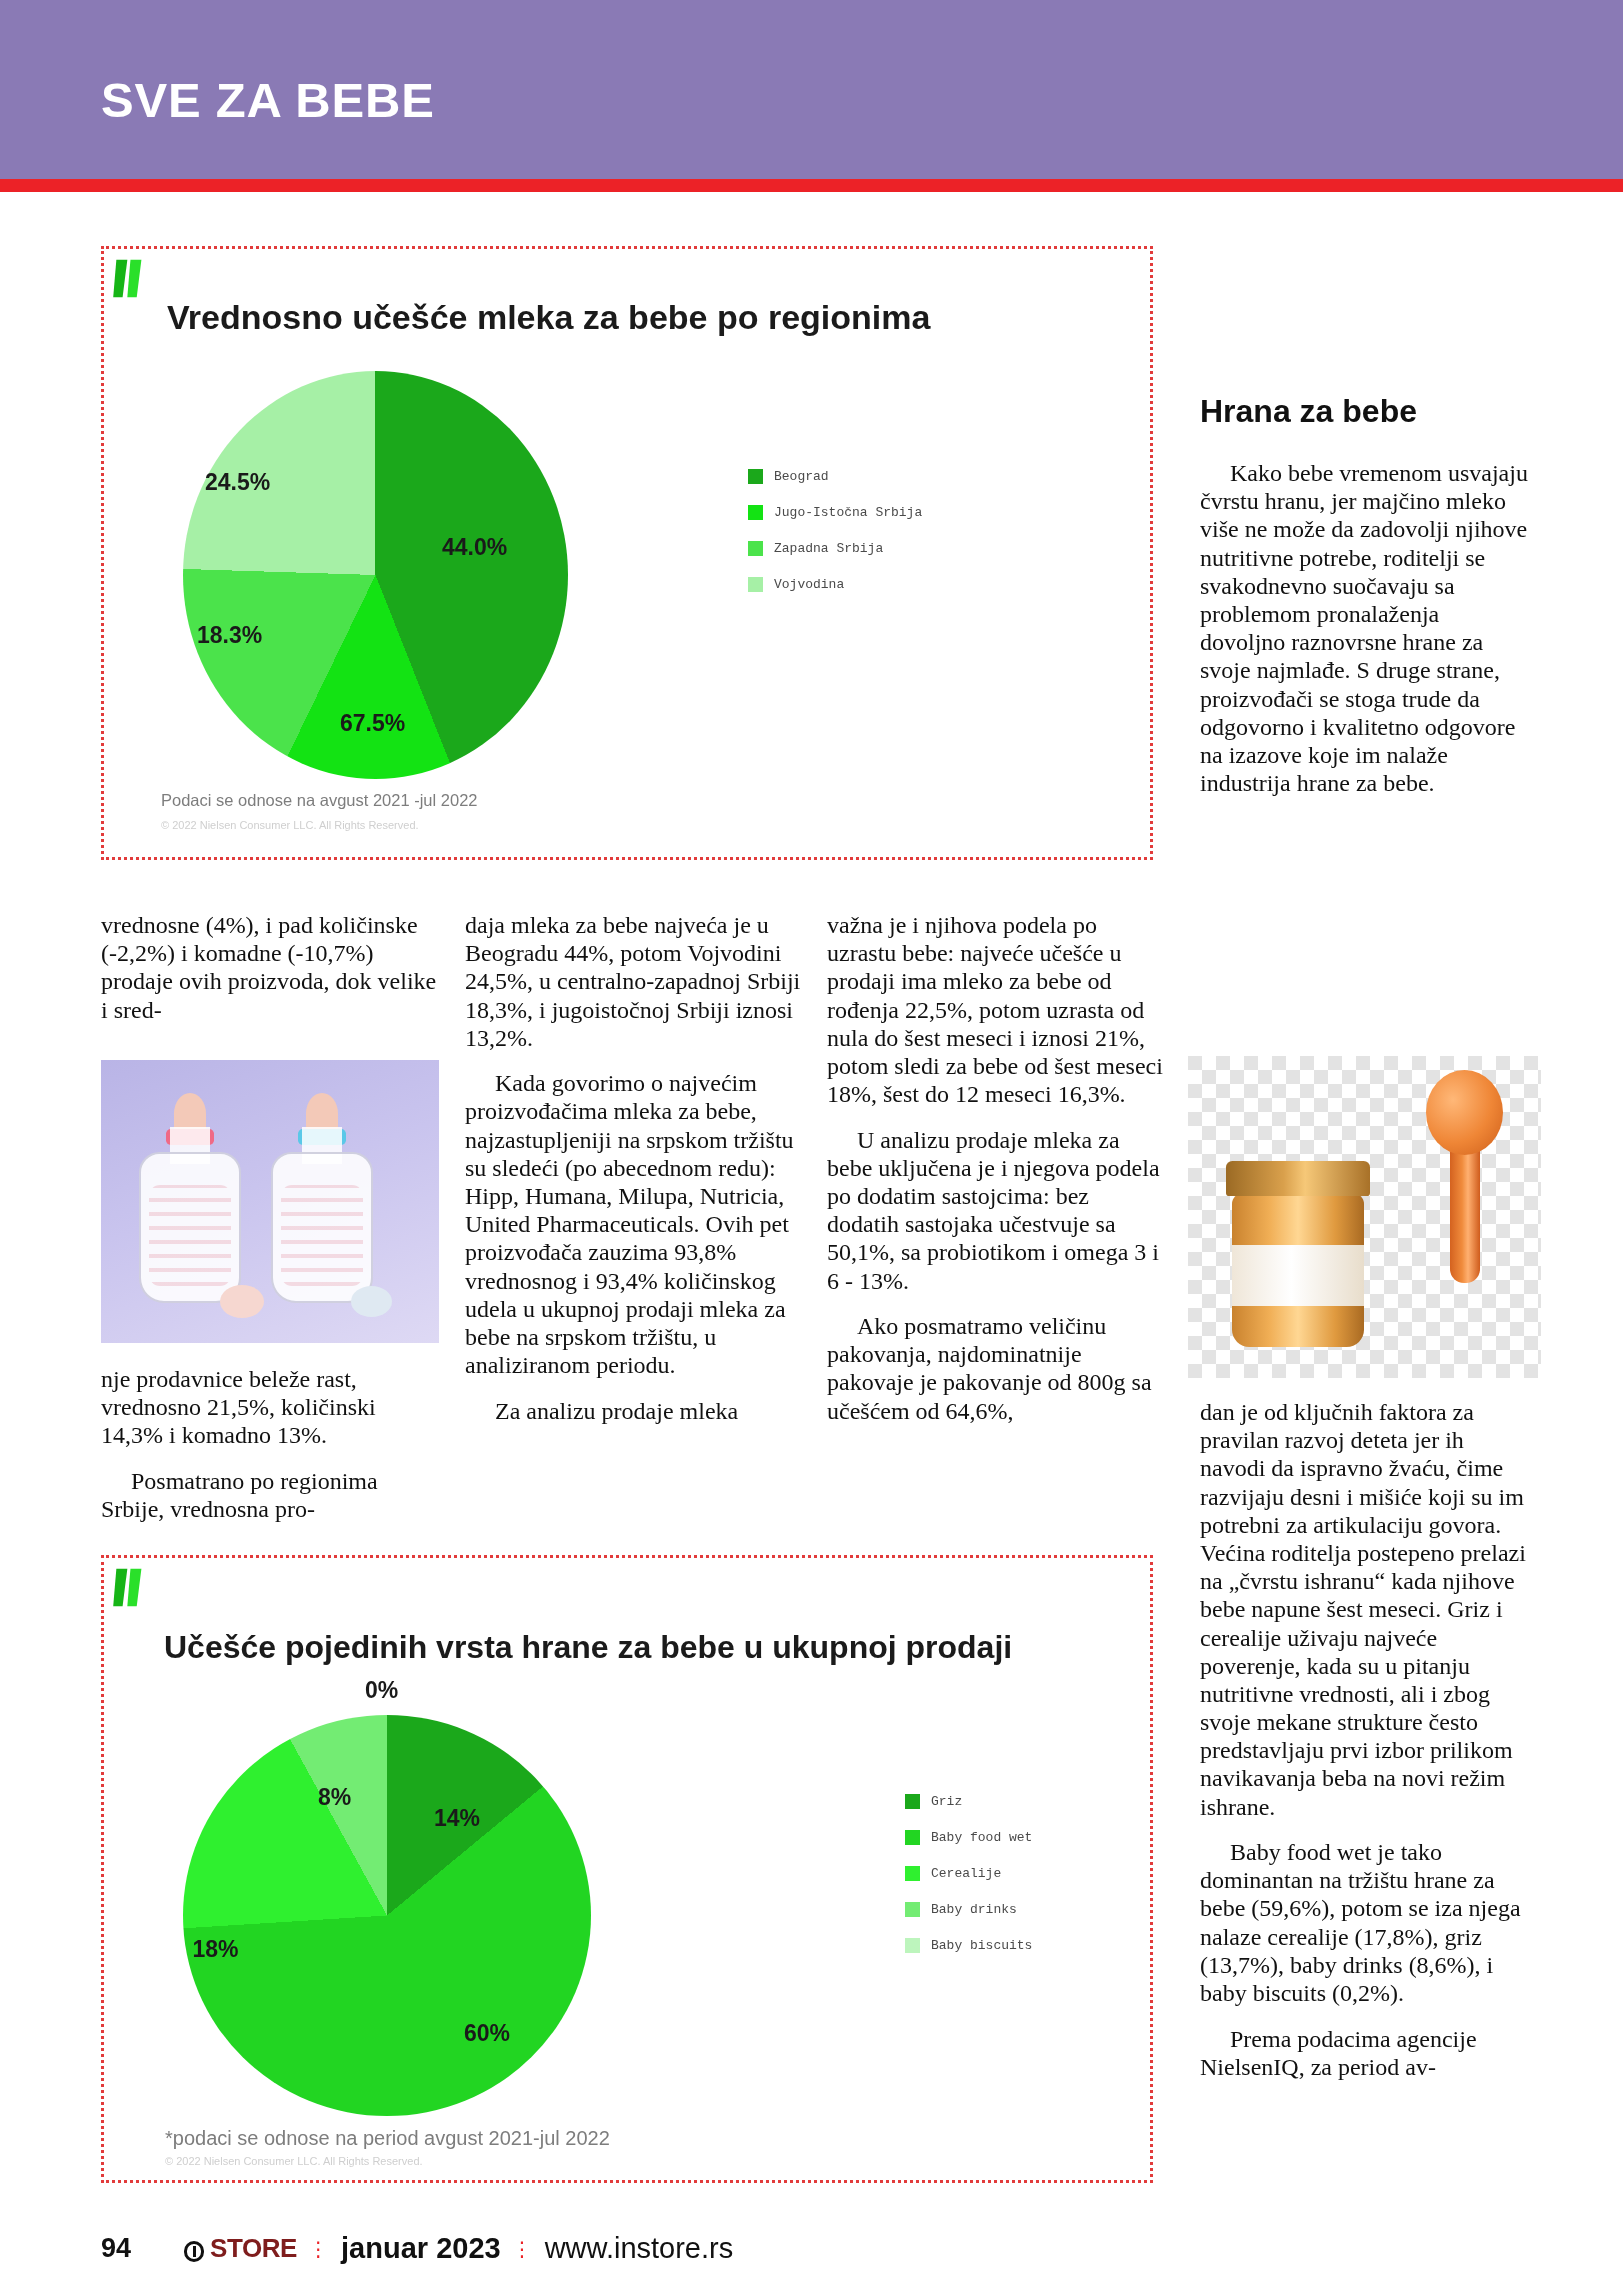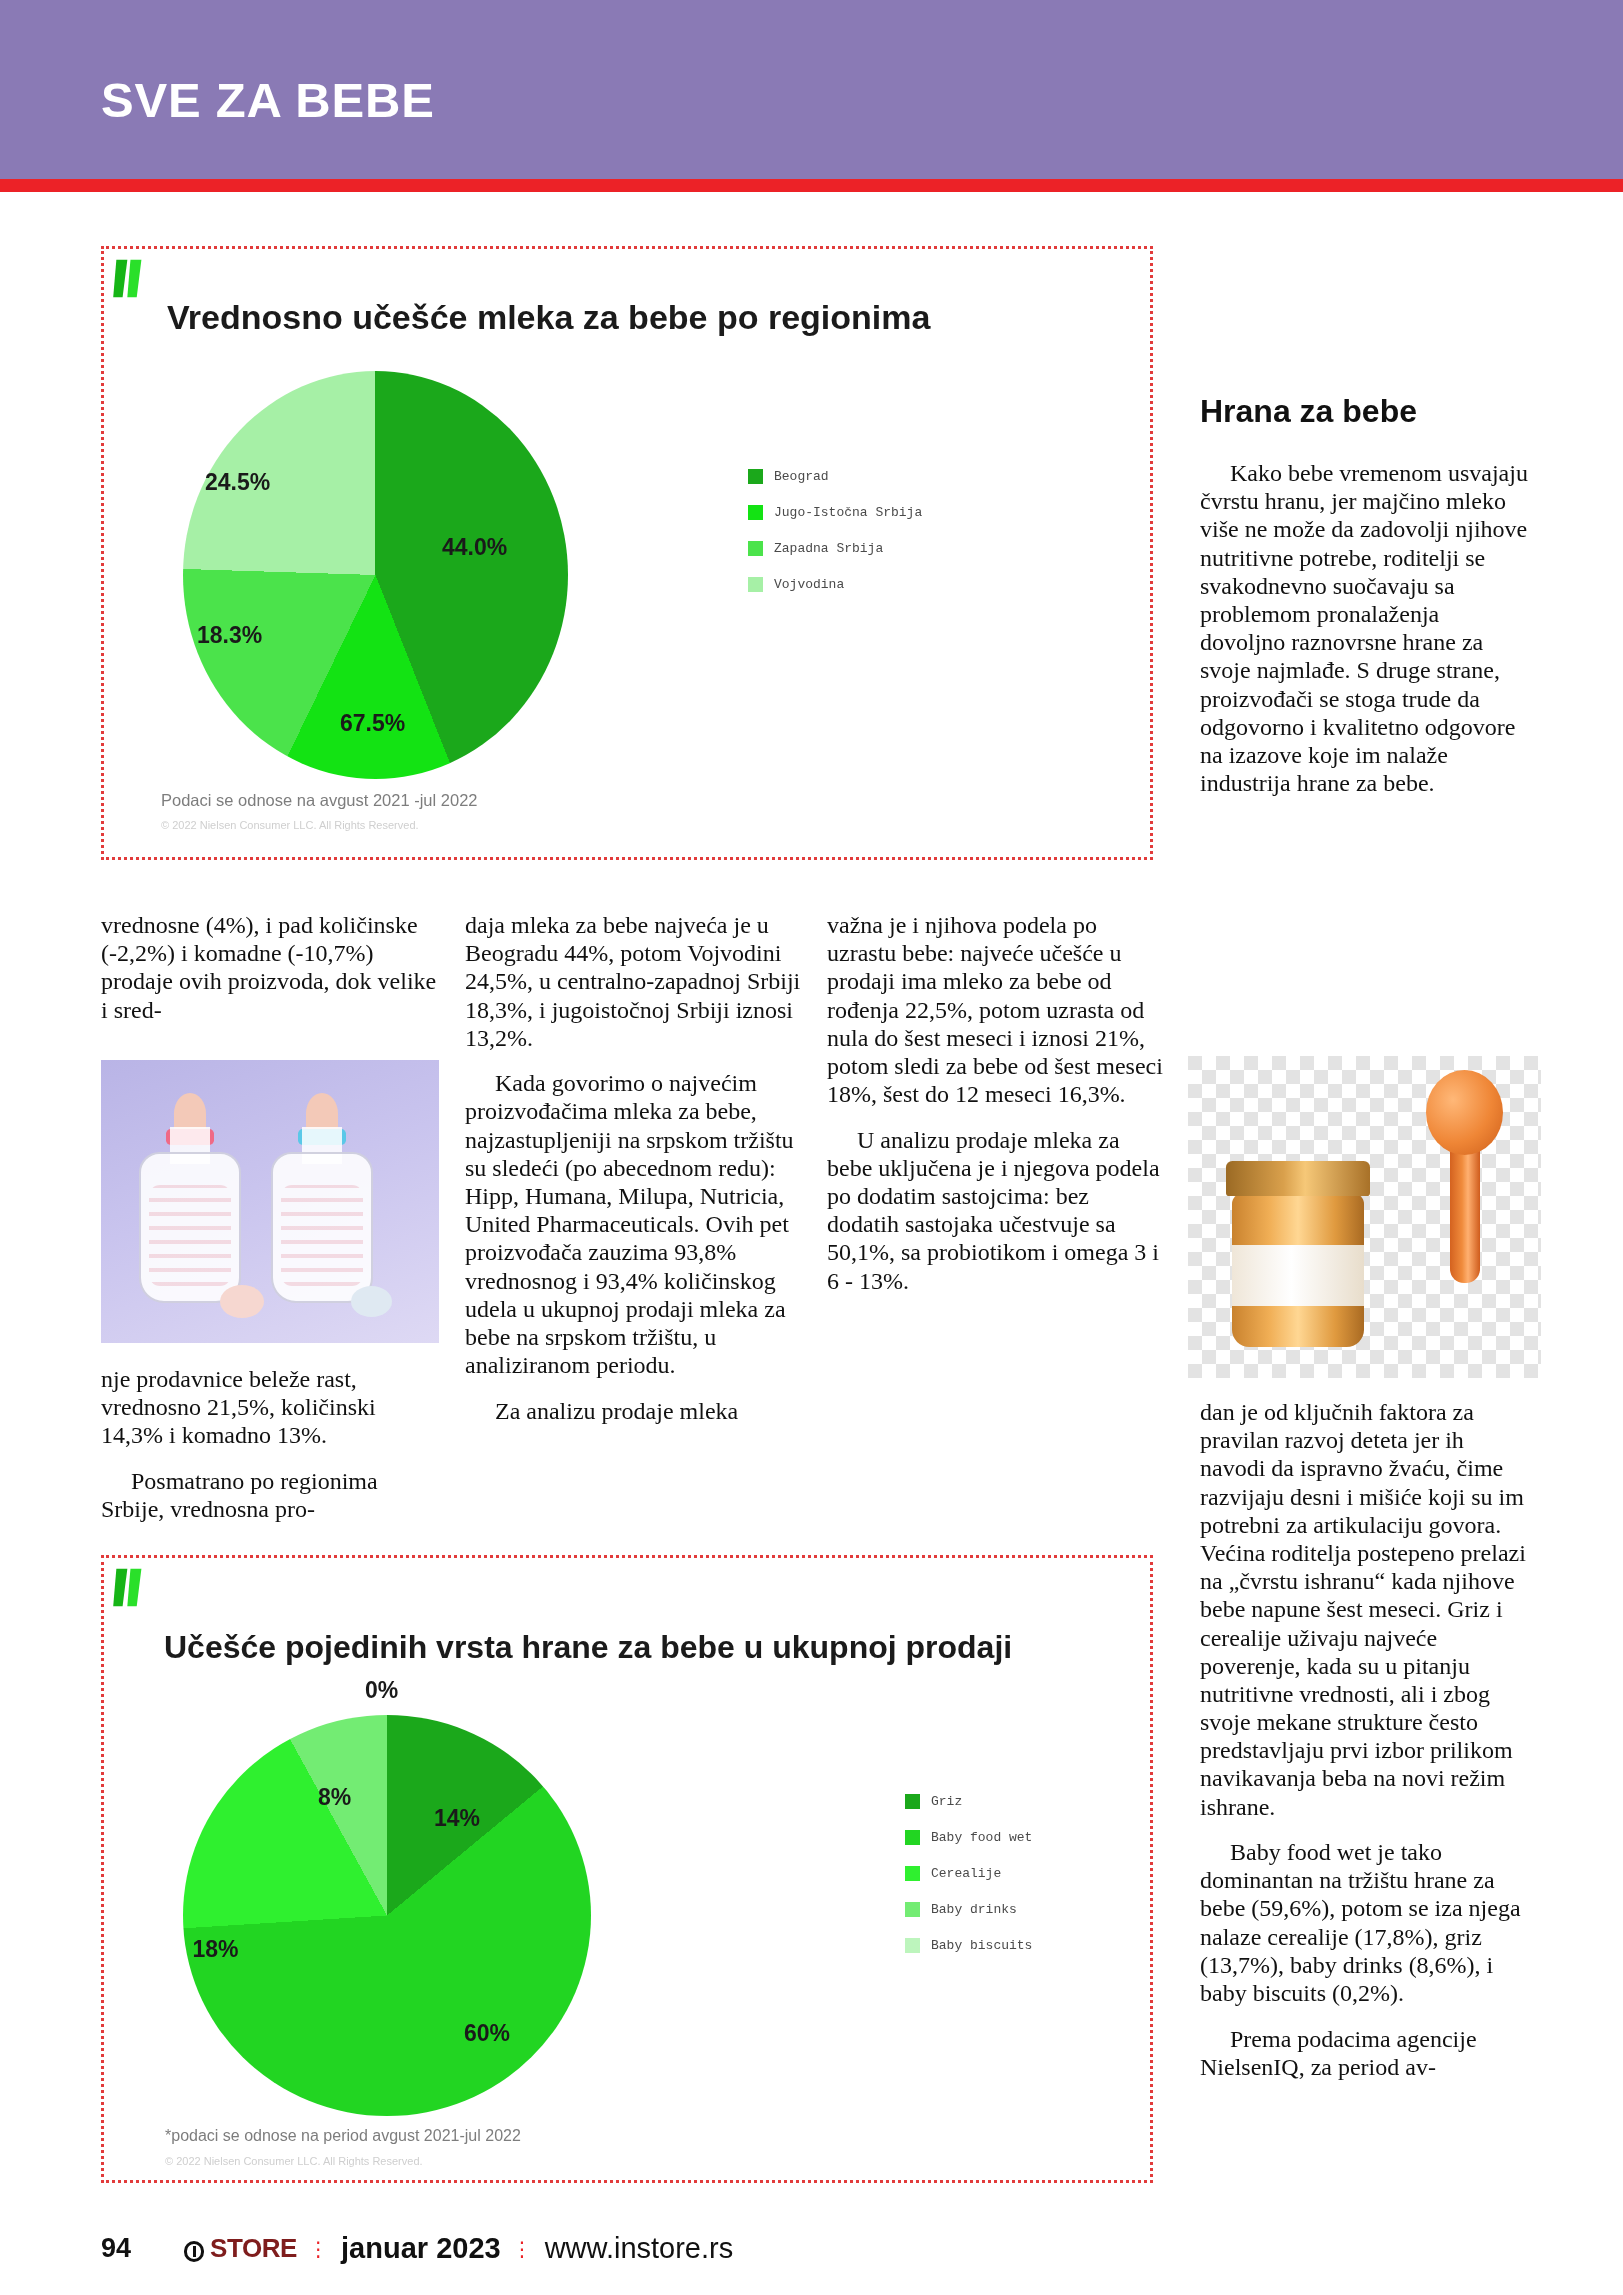--- a/index.html
+++ b/index.html
@@ -47,21 +47,21 @@
   }
   #chart1 .chart-title { left: 63px; top: 49px; font-size: 34px; }
   #chart2 .chart-title { left: 60px; top: 71px; font-size: 32px; }
 
   .chart-note {
     position: absolute;
     font-family: "Liberation Sans", sans-serif;
     color: #7d7d7d; white-space: nowrap;
   }
   #chart1 .chart-note { left: 57px; top: 542px; font-size: 16.5px; }
-  #chart2 .chart-note { left: 61px; top: 569px; font-size: 16px; }
+  #chart2 .chart-note { left: 61px; top: 569px; font-size: 20px; }
   .chart-copy {
     position: absolute;
     font-family: "Liberation Sans", sans-serif;
     color: #cfcfcf; font-size: 11px; white-space: nowrap;
   }
   #chart1 .chart-copy { left: 57px; top: 570px; }
   #chart2 .chart-copy { left: 61px; top: 597px; }
 
   
   .pie-wrap { position: absolute; }
@@ -280,20 +280,21 @@
 
   <div class="col" id="col2">
     <p class="noindent">daja mleka za bebe najveća je u Beogradu 44%, potom Vojvodini 24,5%, u centralno-zapadnoj Srbiji 18,3%, i jugoistočnoj Srbiji iznosi 13,2%.</p>
     <p>Kada govorimo o najvećim proizvođačima mleka za bebe, najzastupljeniji na srpskom tržištu su sledeći (po abecednom redu): Hipp, Humana, Milupa, Nutricia, United Pharmaceuticals. Ovih pet proizvođača zauzima 93,8% vrednosnog i 93,4% količinskog udela u ukupnoj prodaji mleka za bebe na srpskom tržištu, u analiziranom periodu.</p>
     <p>Za analizu prodaje mleka</p>
   </div>
 
   <div class="col" id="col3">
     <p class="noindent">važna je i njihova podela po uzrastu bebe: najveće učešće u prodaji ima mleko za bebe od rođenja 22,5%, potom uzrasta od nula do šest meseci i iznosi 21%, potom sledi za bebe od šest meseci 18%, šest do 12 meseci 16,3%.</p>
     <p>U analizu prodaje mleka za bebe uključena je i njegova podela po dodatim sastojcima: bez dodatih sastojaka učestvuje sa 50,1%, sa probiotikom i omega 3 i 6 - 13%.</p>
+    <p>Ako posmatramo veličinu pakovanja, najdominatnije pakovaje je pakovanje od 800g sa učešćem od 64,6%,</p>
   </div>
 
   <div class="subhead">Hrana za bebe</div>
   <div class="col" style="left:1200px; top:459px; width:330px;">
     <p>Kako bebe vremenom usvajaju čvrstu hranu, jer majčino mleko više ne može da zadovolji  njihove nutritivne potrebe, roditelji se svakodnevno suočavaju sa problemom pronalaženja dovoljno raznovrsne hrane za svoje najmlađe. S druge strane, proizvođači se stoga trude da odgovorno i kvalitetno odgovore na izazove koje im nalaže industrija hrane za bebe.</p>
   </div>
 
   <div class="photo" id="photo-jar">
     <div class="jar-body"></div>
     <div class="jar-label"></div>

